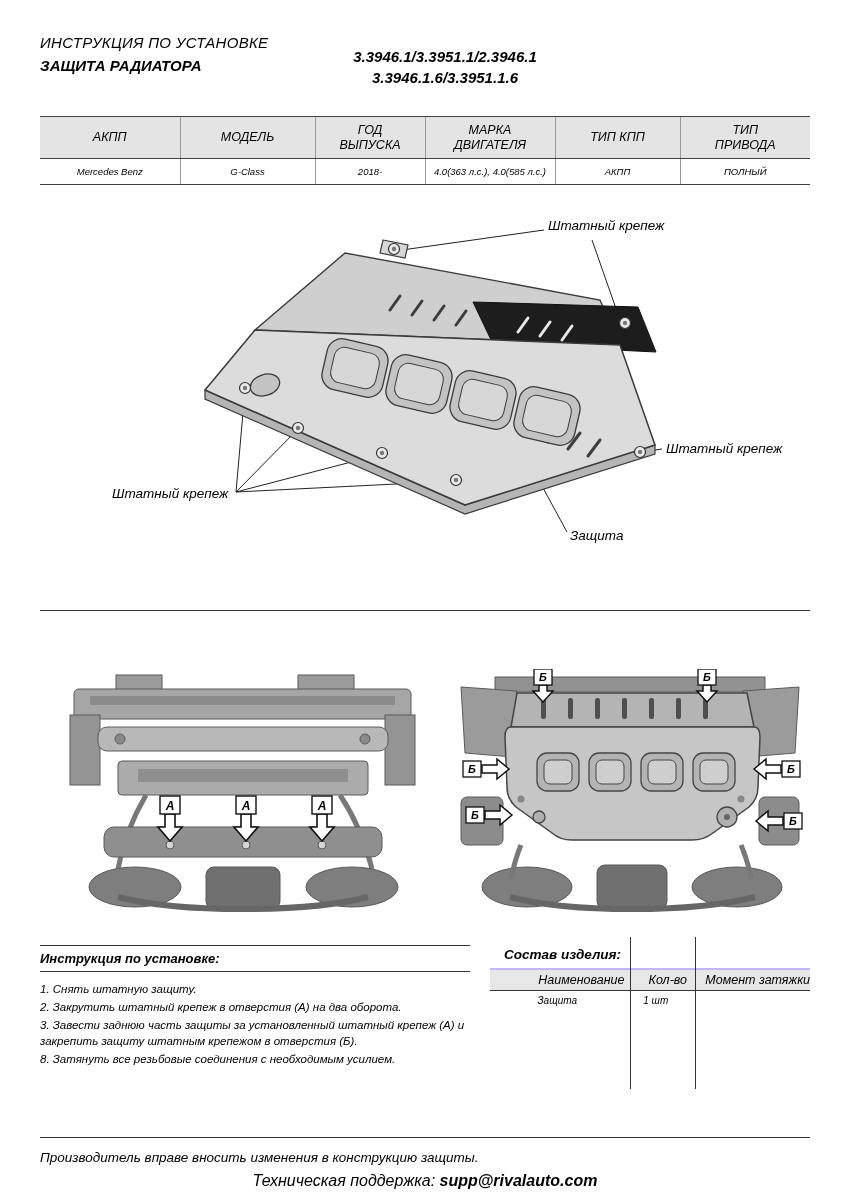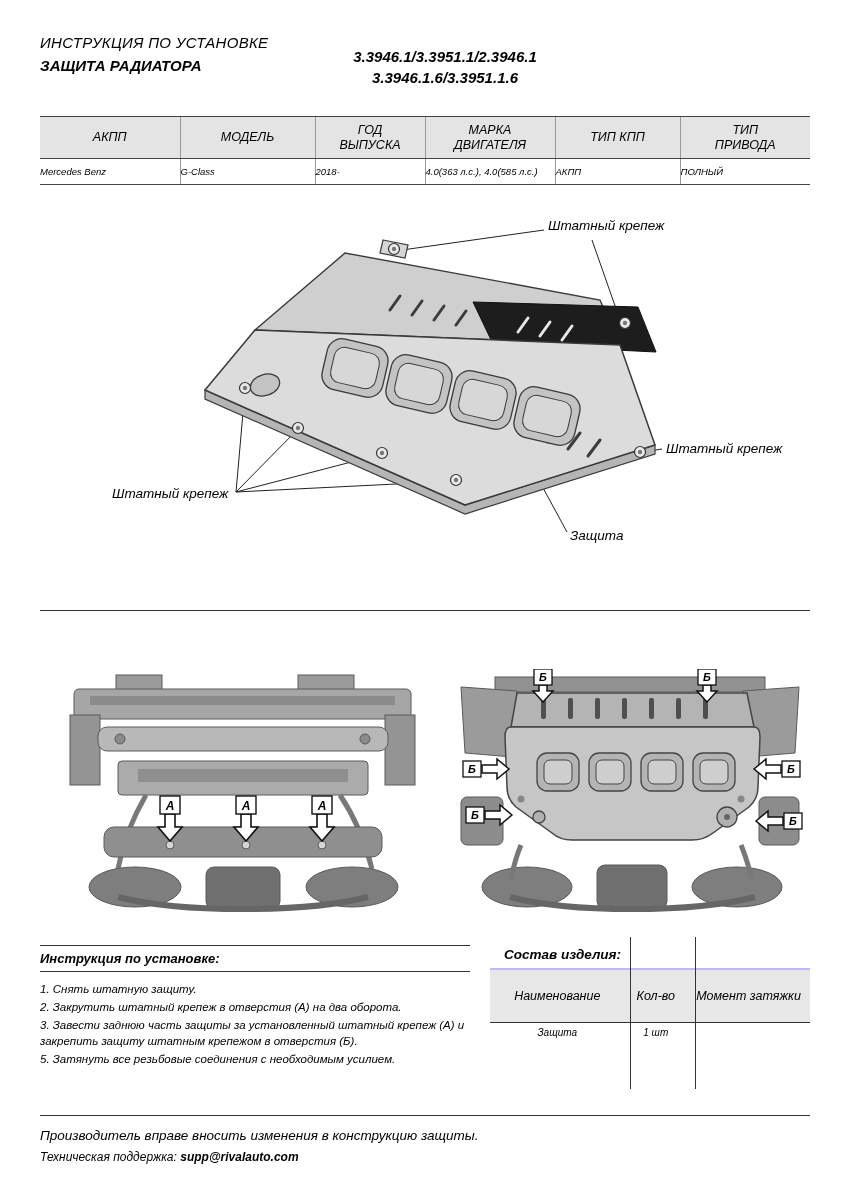--- a/index.html
+++ b/index.html
@@ -15,21 +15,21 @@
   .doc-subtitle { font-size:15px; letter-spacing:.3px; }
   .doc-title { font-size:15px; font-weight:bold; margin-top:6px; }
   .part-numbers { position:absolute; left:255px; top:12px; width:300px; text-align:center;
                   font-weight:bold; font-size:15px; line-height:21px; }
 
   
   table.spec { width:770px; border-collapse:collapse; margin-top:8px; table-layout:fixed; }
   table.spec th { background:#e4e4e4; font-weight:normal; font-size:12.5px; line-height:15px;
                   height:42px; text-align:center; vertical-align:middle; white-space:pre-line;
                   border-top:1px solid #444; border-bottom:1px solid #444; }
-  table.spec td { font-size:9.5px; height:26px; vertical-align:middle;
+  table.spec td { font-size:9.5px; height:26px; text-align:center; vertical-align:middle;
                   white-space:nowrap; border-bottom:1px solid #444; }
   table.spec th + th, table.spec td + td { border-left:1px solid #9a9a9a; }
 
   
   .diagram { position:relative; width:770px; height:400px; margin-top:25px; }
   .diagram-label { position:absolute; font-size:13.5px; white-space:nowrap; }
   .lbl-top    { left:508px; top:8px; }
   .lbl-right  { left:626px; top:231px; }
   .lbl-left   { left:72px;  top:276px; }
   .lbl-shield { left:530px; top:318px; }
@@ -47,31 +47,31 @@
   .instructions { width:430px; }
   .instructions h3 { font-size:13px; font-weight:bold; padding:5px 0;
                      border-top:1px solid #333; border-bottom:1px solid #333; }
   .steps { margin-top:9px; font-size:11.5px; line-height:16px; }
   .step { margin-bottom:2px; }
 
   .composition { position:relative; width:320px; height:152px; }
   .composition h3 { font-size:13.5px; font-weight:bold; padding:2px 0 6px 14px;
                     border-bottom:2px solid #c4b5fd; }
   .comp-header { display:flex; background:#e7e7e7; border-bottom:1px solid #333; }
-  .comp-header > div { font-size:12.5px; text-align:center; padding:19px 0; }
+  .comp-header > div { font-size:12.5px; text-align:right; padding:3px 0; }
   .comp-row { display:flex; }
   .comp-row > div { font-size:10px; text-align:center; padding:4px 0; }
   .comp-c1 { width:140px; } .comp-c2 { width:65px; } .comp-c3 { width:128px; }
   .vline { position:absolute; top:-8px; width:1px; height:152px; background:#333; }
   .vline-1 { left:140px; } .vline-2 { left:205px; }
 
   
-  .footer { margin-top:18px; width:770px; border-top:1px solid #333; padding-top:12px; }
+  .footer { margin-top:40px; width:770px; border-top:1px solid #333; padding-top:12px; }
   .footer-line1 { font-size:13.5px; }
-  .footer-line2 { font-size:12px; margin-top:7px; }
+  .footer-line2 { font-size:16px; margin-top:7px;text-align:center; }
   .footer-email { font-weight:bold; }
 </style>
 </head>
 <body>
 
 <div class="page">
 
   <div class="header">
     <div class="doc-subtitle">ИНСТРУКЦИЯ ПО УСТАНОВКЕ</div>
     <div class="doc-title">ЗАЩИТА РАДИАТОРА</div>
@@ -327,21 +327,21 @@
   </div>
 
   <div class="bottom-row">
 
     <section class="instructions">
       <h3>Инструкция по установке:</h3>
       <div class="steps">
         <div class="step">1. Снять штатную защиту.</div>
         <div class="step">2. Закрутить штатный крепеж в отверстия (А) на два оборота.</div>
         <div class="step">3. Завести заднюю часть защиты за установленный штатный крепеж (А) и закрепить защиту штатным крепежом в отверстия (Б).</div>
-        <div class="step">5. Затянуть все резьбовые соединения с необходимым усилием.</div>
+        <div class="step">8. Затянуть все резьбовые соединения с необходимым усилием.</div>
       </div>
     </section>
 
     <section class="composition">
       <h3>Состав изделия:</h3>
       <div class="comp-header">
         <div class="comp-c1">Наименование</div>
         <div class="comp-c2">Кол-во</div>
         <div class="comp-c3">Момент затяжки</div>
       </div>

